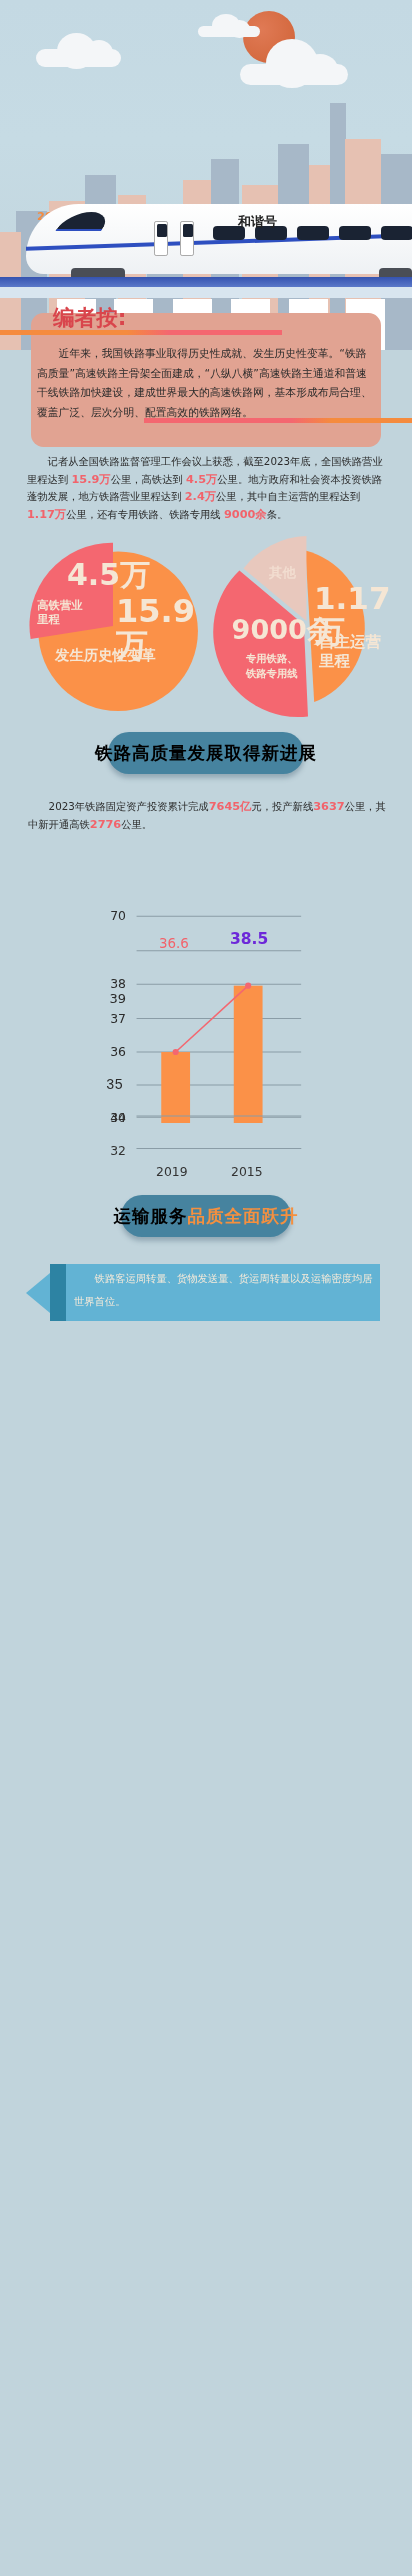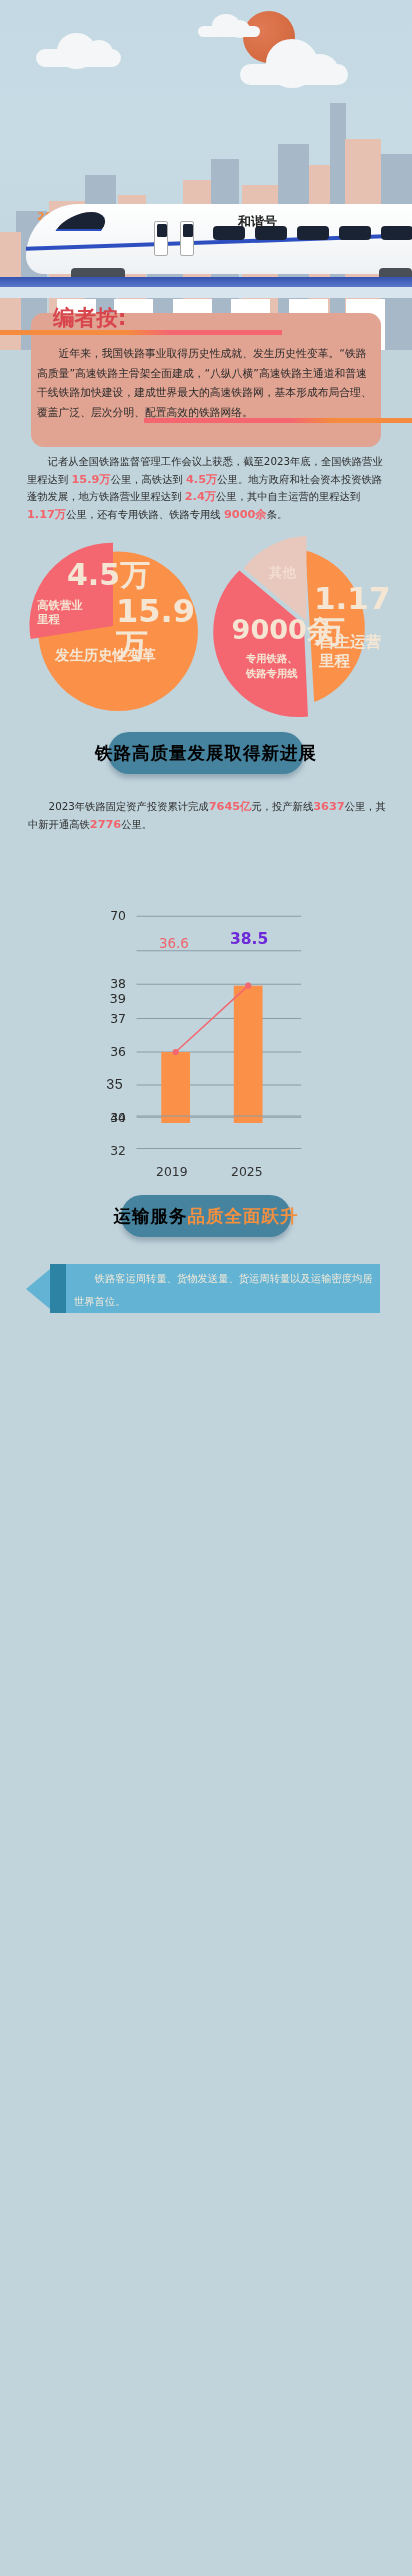--- a/index.html
+++ b/index.html
@@ -311,27 +311,27 @@
       <line x1="65" y1="132" x2="385" y2="132"></line>
     </g>
   </svg>
 
   <div>
     <div style="position:absolute;left:103px;top:1110px;width:23px;text-align:right;font-size:12.4px;color:#333;">40</div>
     <div style="position:absolute;left:103px;top:1143px;width:23px;text-align:right;font-size:12.4px;color:#333;">32</div>
   </div>
 
   <div style="position:absolute;left:156px;top:1164px;font-size:12.4px;color:#333;">2019</div>
-  <div style="position:absolute;left:231px;top:1164px;font-size:12.4px;color:#333;">2025</div>
+  <div style="position:absolute;left:231px;top:1164px;font-size:12.4px;color:#333;">2015</div>
 
   <div class="pill dark" style="top:1195px;width:170px;">
     <span class="p1">运输服务</span>
       <span class="p2">品质全面跃升</span>
   </div>
-  <div class="card" style="top:1264px;height:49px;">
+  <div class="card" style="top:1264px;height:57px;">
     <div class="arrow"></div>
       <div class="edge"></div>
     <div class="txt" style="top:2.6px;">铁路客运周转量、货物发送量、货运周转量以及运输密度均居世界首位。</div>
   </div>
   <div class="card" style="top:1246px;height:0;"></div>
   <div class="card" style="top:1264px;height:0;"></div>
 
   <div class="card" style="top:1246px;height:0;"></div>
 
   <div class="card" style="top:1246px;height:0;"></div>

